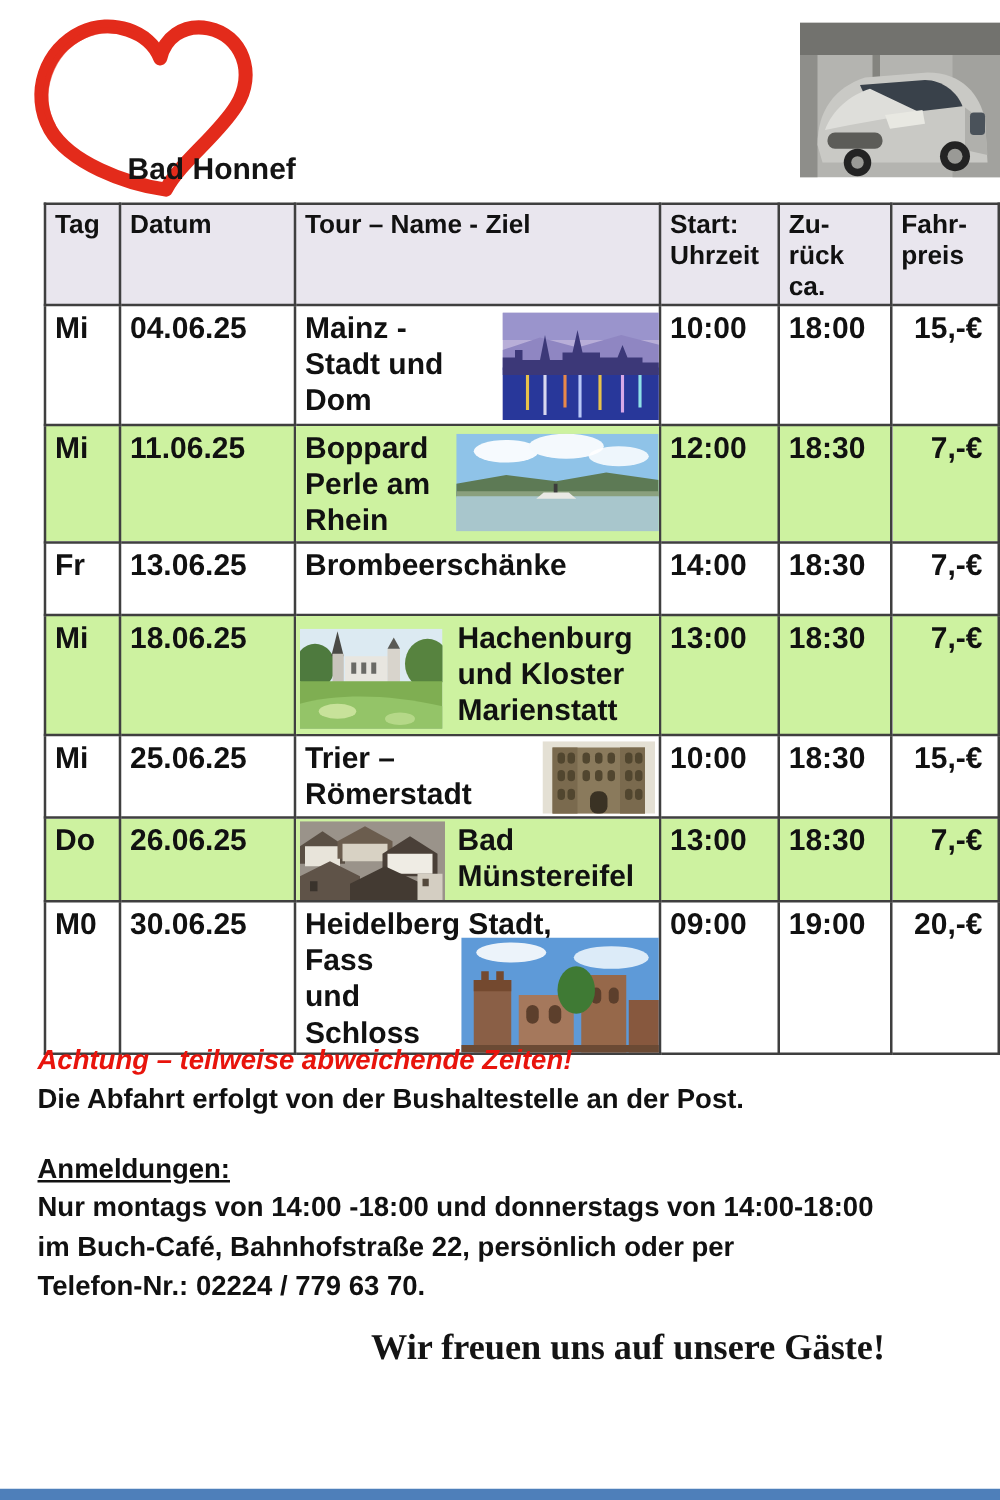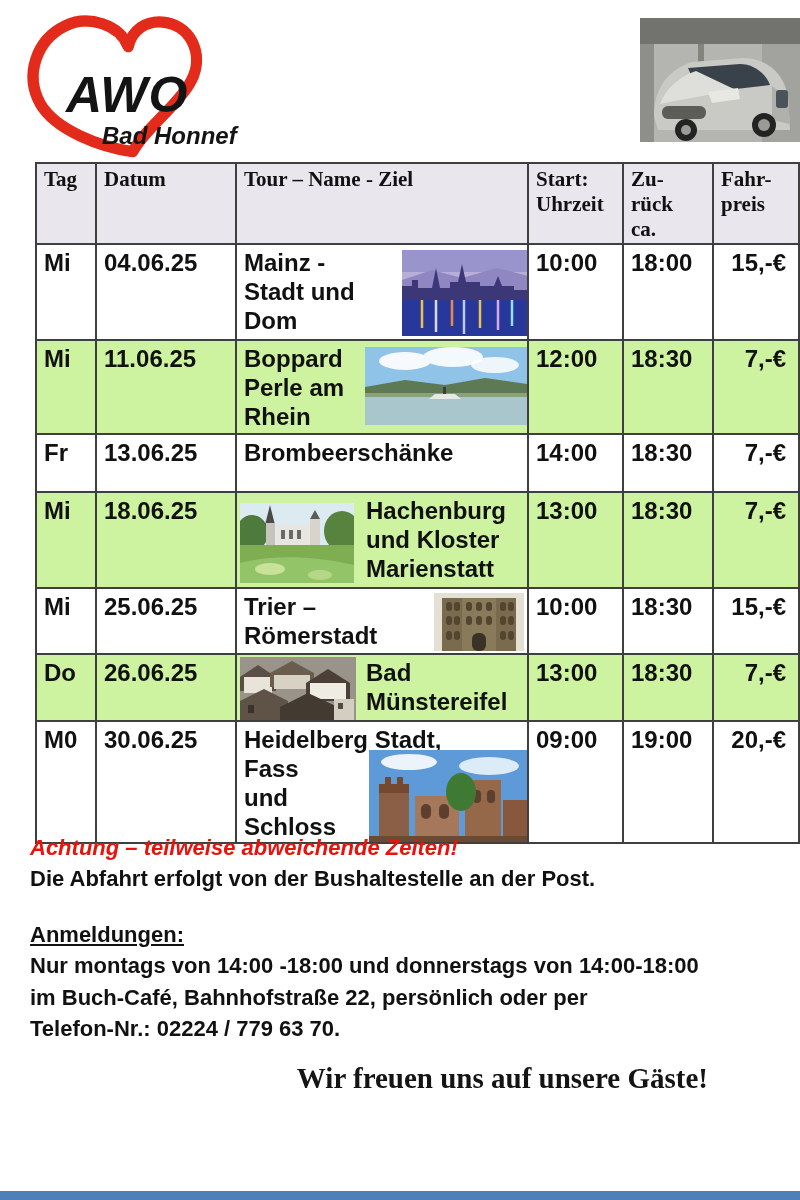--- a/index.html
+++ b/index.html
@@ -13,41 +13,41 @@
   .page{position:relative;width:800px;height:1200px;background:#fff;overflow:hidden;
         font-family:"Liberation Sans",sans-serif;color:#111;}
   .pre{white-space:pre-line;}
 
   
   .logo{position:absolute;left:6px;top:8px;width:232px;height:150px;}
   .logo svg{position:absolute;left:0;top:0;width:100%;height:100%;}
   .logo-org{position:absolute;left:60px;top:58px;font-size:50px;font-weight:bold;
             font-style:italic;letter-spacing:1px;color:#141414;}
   .logo-loc{position:absolute;left:96px;top:114px;font-size:24px;font-weight:bold;
-            font-style:italic;color:#141414;white-space:nowrap;}
+            color:#141414;white-space:nowrap;}
 
   
   .title{position:absolute;left:222px;top:20px;color:var(--accent-red);font-weight:bold;width:400px;}
   .t1{font-size:31px;margin-bottom:11px;white-space:nowrap;}
   .t2{font-size:33px;margin-bottom:11px;white-space:nowrap;}
   .t2 .small{font-size:26px;margin-left:9px;}
   .t3{font-size:27px;white-space:nowrap;}
 
   
   .van{position:absolute;right:0;top:18px;width:160px;height:124px;}
   .van svg{width:100%;height:100%;display:block;}
 
   
   table.trip-table{position:absolute;left:35px;top:162px;width:763px;
     border-collapse:collapse;table-layout:fixed;}
   .trip-table th,.trip-table td{border:2px solid var(--border-dark);vertical-align:top;overflow:hidden;}
   .trip-table th{background:var(--header-bg);font-size:21px;font-weight:bold;text-align:left;
     padding:3px 4px 0 7px;line-height:1.2;}
   .trip-table td{font-size:24px;font-weight:bold;line-height:1.22;padding:3px 0 0 7px;}
-  tr.hrow{height:70px;font-family:Liberation Serif, serif;}
+  tr.hrow{height:70px;}
   tr.r1{height:96px;} tr.r2{height:94px;} tr.r3{height:58px;} tr.r4{height:96px;}
   tr.r5{height:66px;} tr.r6{height:67px;padding-left:28px;} tr.r7{height:120px;}
   tr.hl td{background:var(--row-green);}
   td.price{text-align:right;padding-right:12px;padding-left:0;}
   td.tour-cell{position:relative;}
   .tour-text.indent{margin-left:122px;}
   .ph{position:absolute;display:block;}
   .ph-mainz{left:165px;top:5px;width:126px;height:86px;}
   .ph-boppard{left:128px;top:6px;width:162px;height:78px;}
   .ph-marienstatt{left:3px;top:10px;width:114px;height:80px;}
@@ -71,21 +71,20 @@
 <div class="page">
 
   <div class="logo">
     <svg viewBox="0 0 230 160" aria-hidden="true">
       <g transform="rotate(-5 115 80)">
         <path d="M125 42 C118 18 86 4 60 14 C28 26 12 62 26 94 C40 124 86 146 120 154
                  C134 132 168 112 186 88 C206 62 196 28 168 20 C146 14 130 26 125 42 Z" fill="none" stroke="#e32b1b" stroke-width="12" stroke-linejoin="round" stroke-linecap="round"></path>
         <path d="M125 44 C119 22 88 8 62 17 C33 28 16 62 29 92" fill="none" stroke="#e32b1b" stroke-width="5" opacity="0.55" stroke-linecap="round"></path>
       </g>
     </svg>
-    <div class="logo-org">AWO</div>
     <div class="logo-loc">Bad Honnef</div>
   </div>
 
 
   <div class="van">
     <svg viewBox="0 0 160 124" preserveAspectRatio="none" aria-hidden="true">
       <rect width="160" height="124" fill="#b4b4b0"></rect>
       <rect width="160" height="26" fill="#72726e"></rect>
       <rect x="122" y="26" width="38" height="98" fill="#a2a29e"></rect>
       <rect x="0" y="26" width="14" height="98" fill="#8e8e8a"></rect>

